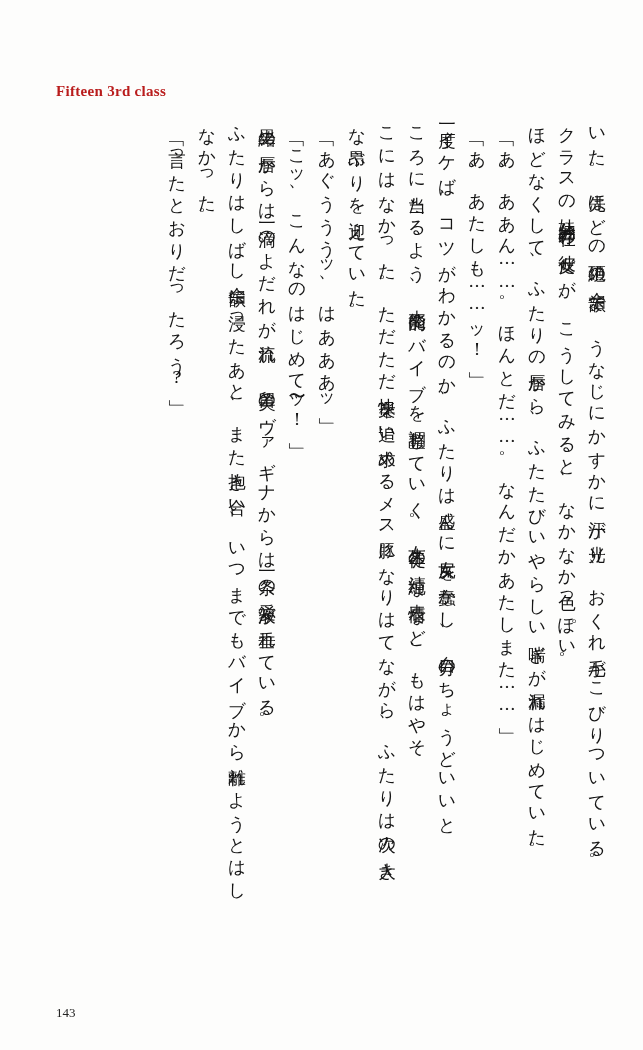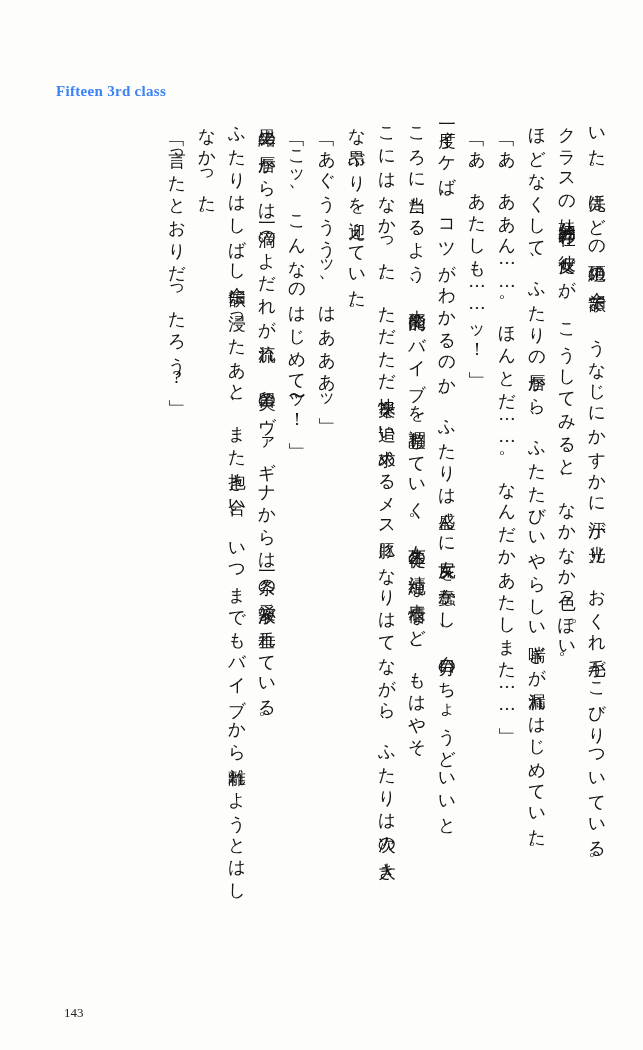--- a/index.html
+++ b/index.html
@@ -25,21 +25,21 @@
   }
 
   .header {
     position: absolute;
     left: 56px;
     top: 83px;
     font-family: "Liberation Serif", serif;
     font-size: 15px;
     font-weight: 600;
     letter-spacing: 0.3px;
-    color: #3b82f6;
+    color: #b91c1c;
     white-space: nowrap;
   }
 
   .body-area {
     position: absolute;
     left: 40px;
     top: 115px;
     width: 565px;
     height: 855px;
     display: flex;
@@ -64,21 +64,21 @@
     word-break: break-all;
     text-align: start;
   }
 
   .vcol.indent {
     padding-top: 20px;
   }
 
   .folio {
     position: absolute;
-    left: 64px;
+    left: 56px;
     top: 1005px;
     font-family: "Liberation Serif", serif;
     font-size: 13px;
     color: #222222;
   }
 </style>
 </head>
 <body>
 
 <div class="page">

